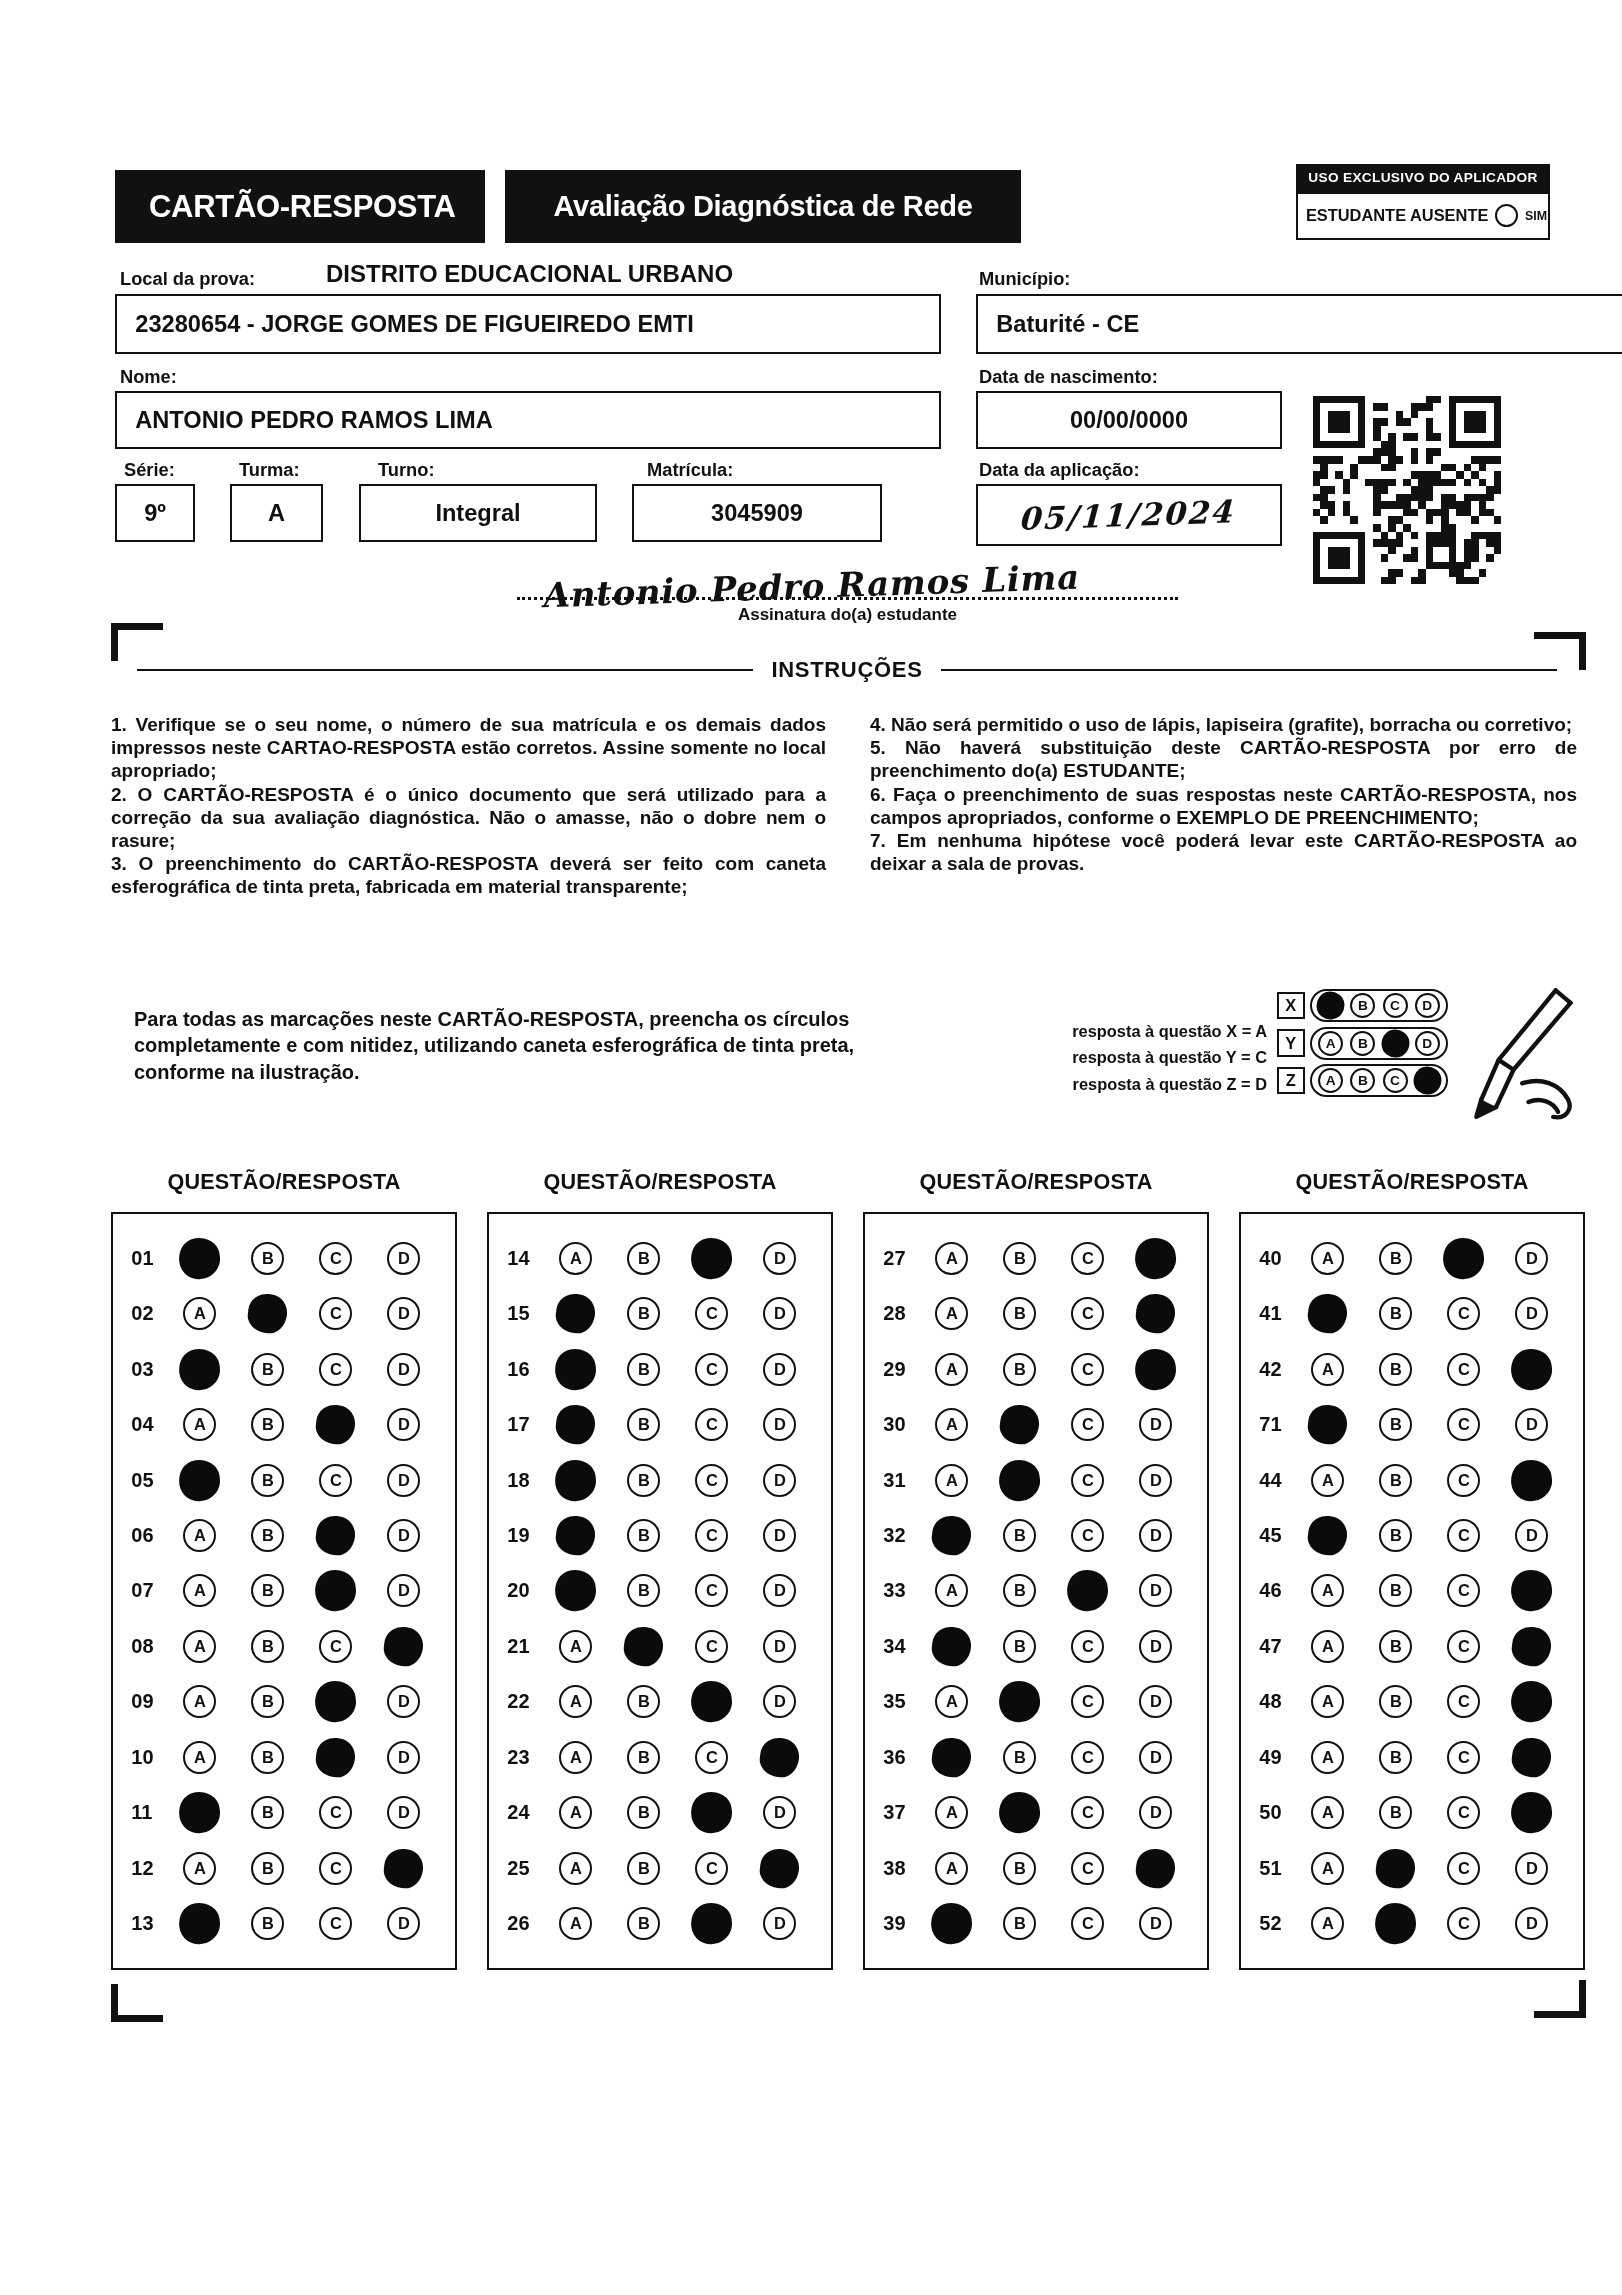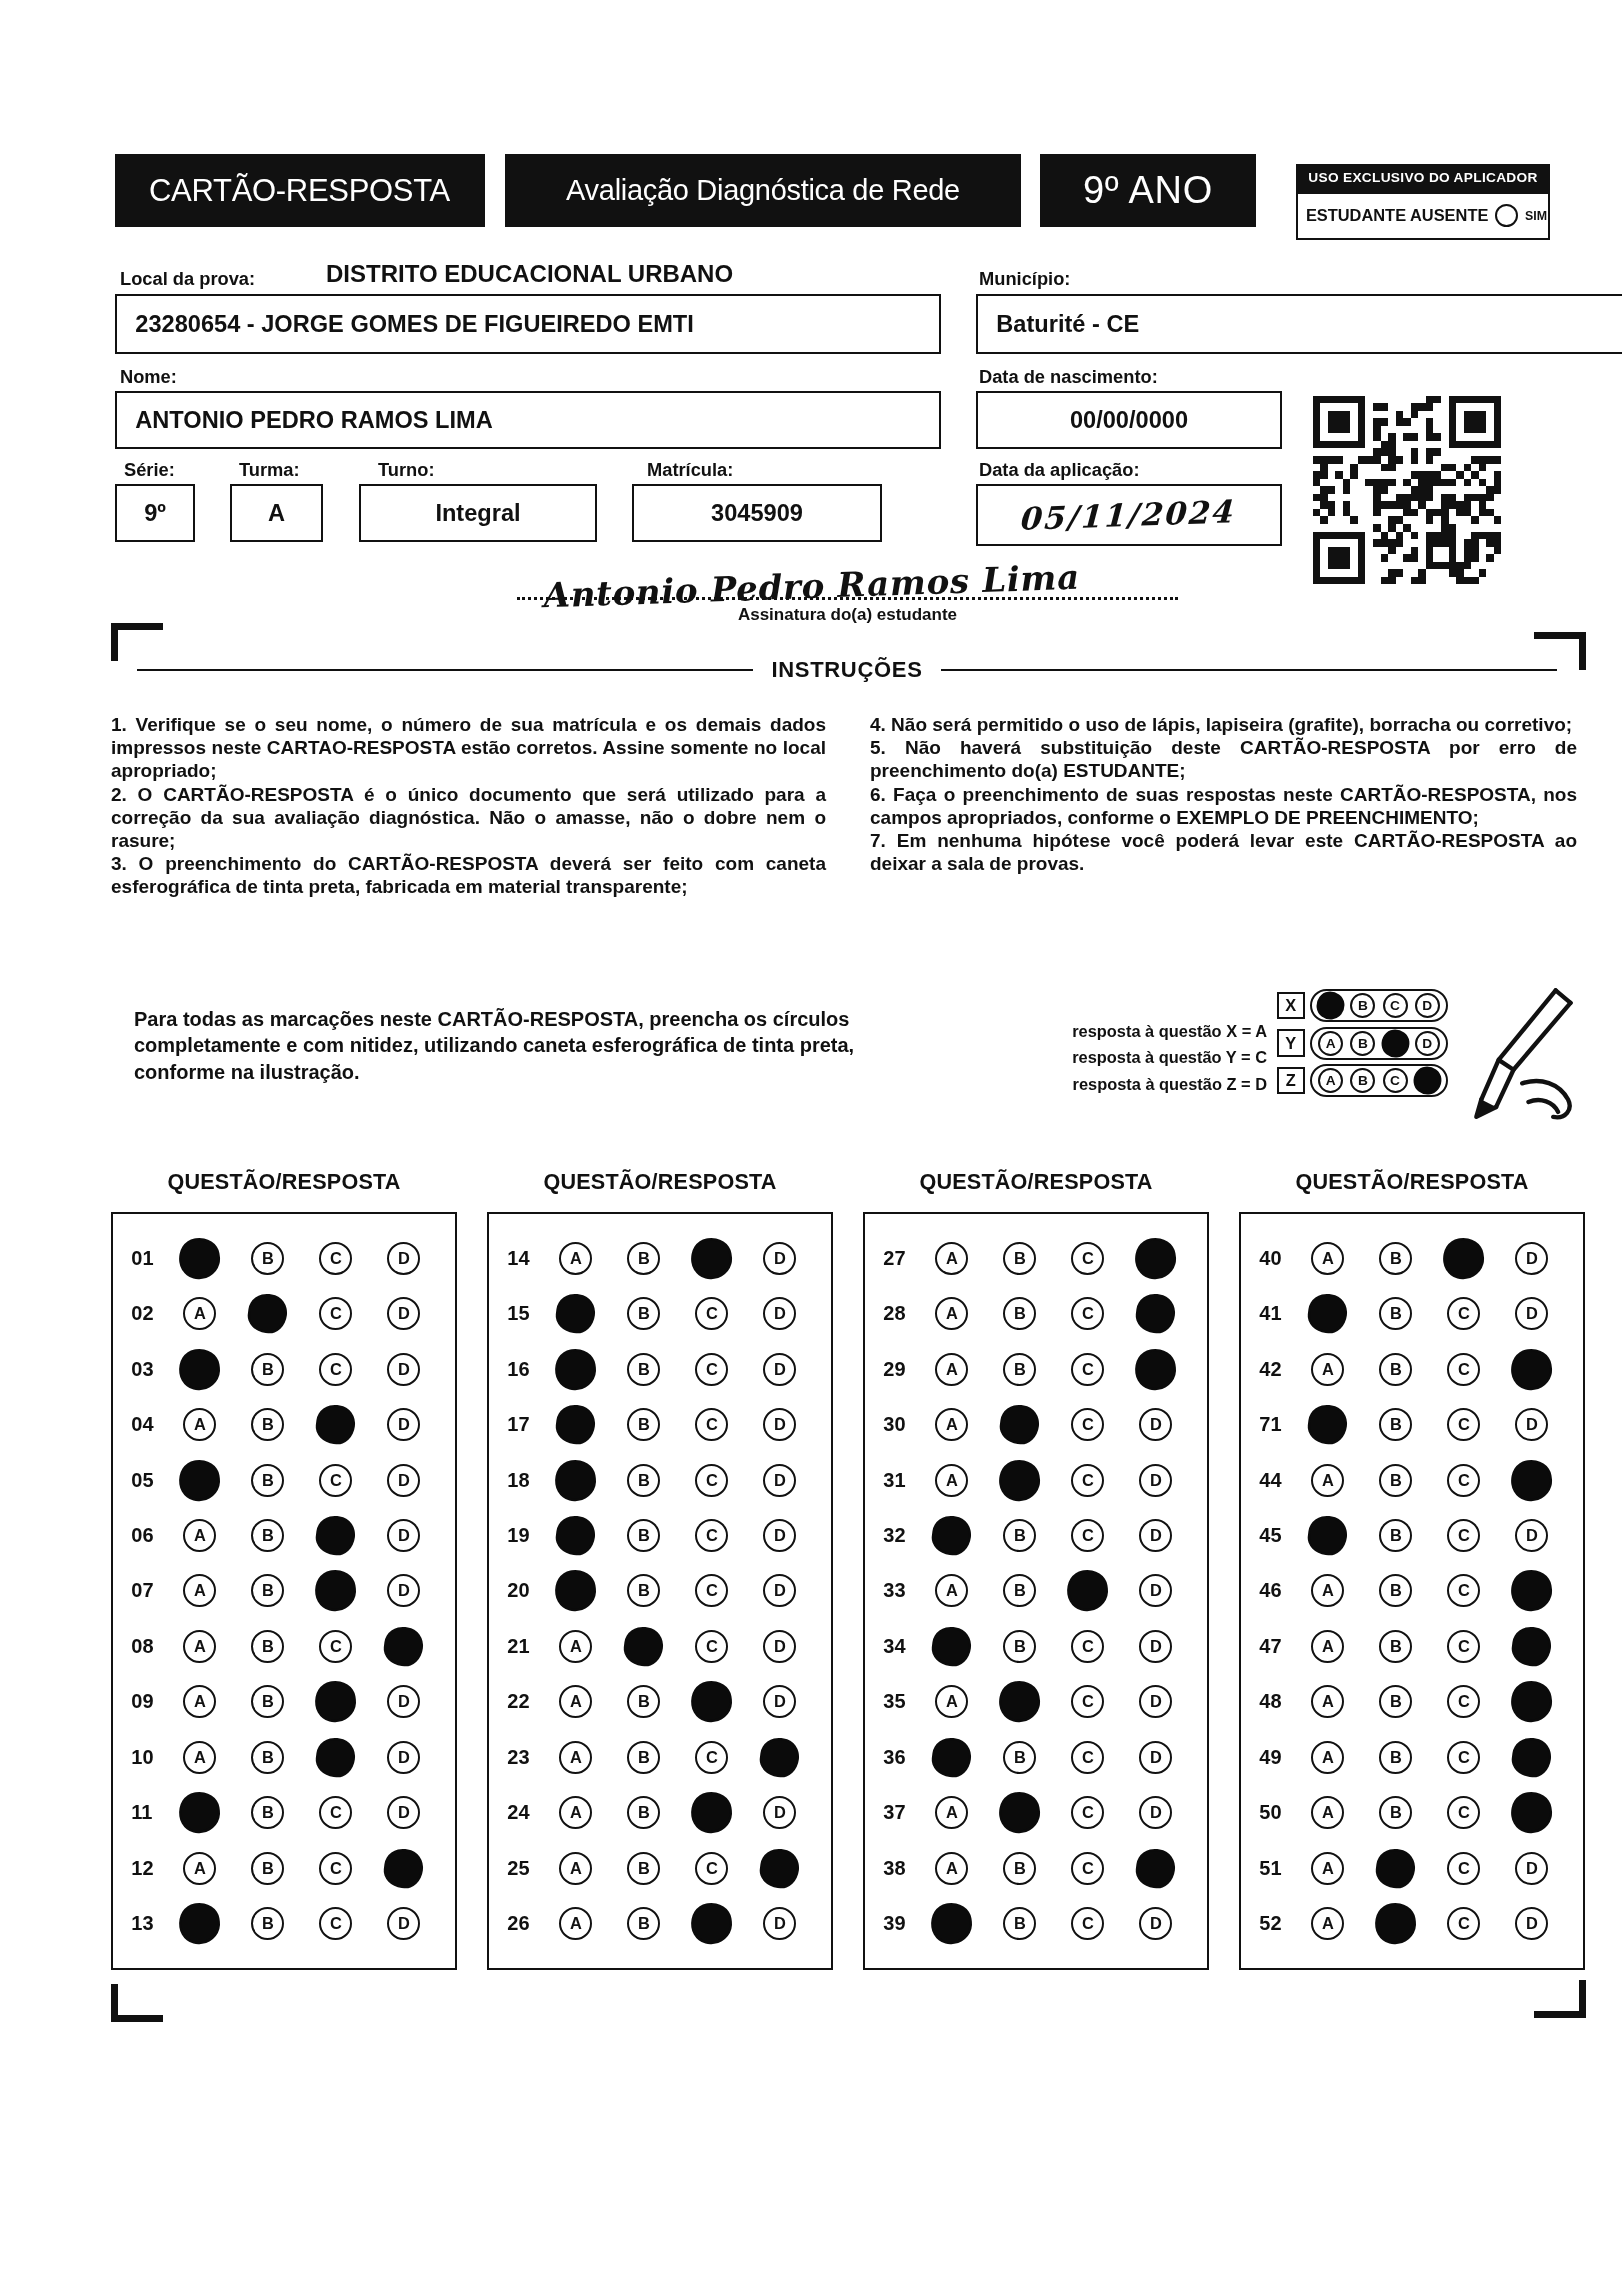--- a/index.html
+++ b/index.html
@@ -8,24 +8,24 @@
     background:#f7f7f5;
     font-family:"Liberation Sans", sans-serif;
     color:#111;
     position:relative;
     overflow:hidden;
   }
   .page { position:absolute; inset:0; background:#ffffff; }
 
   
   .hbox {
-    position:absolute; top:154px; height:73px;
+    position:absolute; top:170px; height:73px;
     background:#111; color:#fff;
     display:flex; align-items:center;
-    font-weight:normal; letter-spacing:-0.3px;
+    font-weight:bold; letter-spacing:-0.3px;
   }
   #box-card  { left:115px;  width:370px; padding-left:34px; font-size:31px; }
   #box-exam  { left:505px;  width:516px; justify-content:center; font-size:29px; }
   #box-grade { left:1040px; width:216px; justify-content:center; font-size:38px; letter-spacing:0.7px; }
 
   #aplicador { position:absolute; left:1296px; top:164px; width:254px; }
   .apl-title {
     background:#111; color:#fff; font-size:13.7px; font-weight:bold;
     height:27.5px; display:flex; align-items:center; justify-content:center;
     letter-spacing:0.3px;
@@ -156,23 +156,20 @@
 </head>
 <body>
 
 <div class="page">
 
   <div class="hbox" id="box-card">
     <span>CARTÃO-RESPOSTA</span>
   </div>
   <div class="hbox" id="box-exam">
     <span>Avaliação Diagnóstica de Rede</span>
-  </div>
-  <div class="hbox" id="box-grade">
-    <span>9º ANO</span>
   </div>
 
   <div id="aplicador">
     <div class="apl-title">USO EXCLUSIVO DO APLICADOR</div>
     <div class="apl-body">
       <span class="apl-label">ESTUDANTE AUSENTE</span>
       <span class="apl-circle"></span>
       <span class="apl-sim">SIM</span>
     </div>
   </div>

